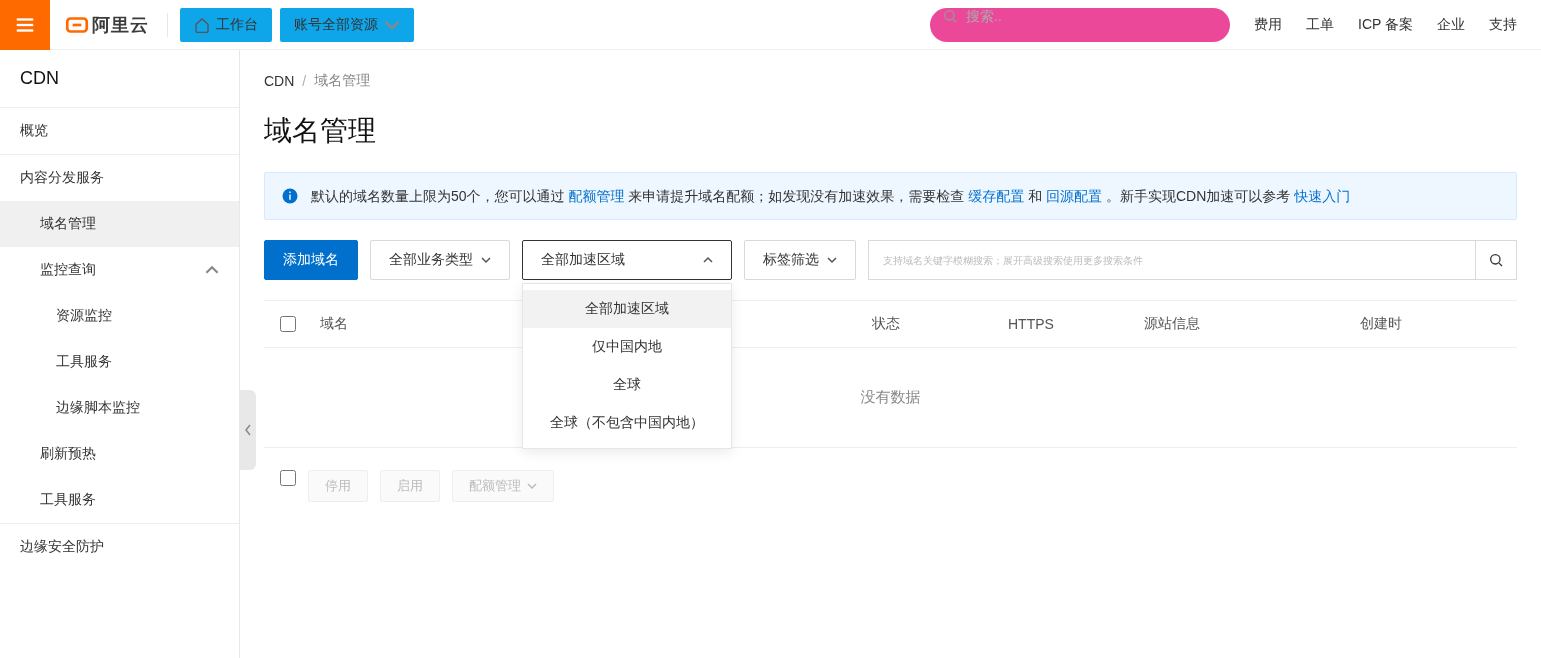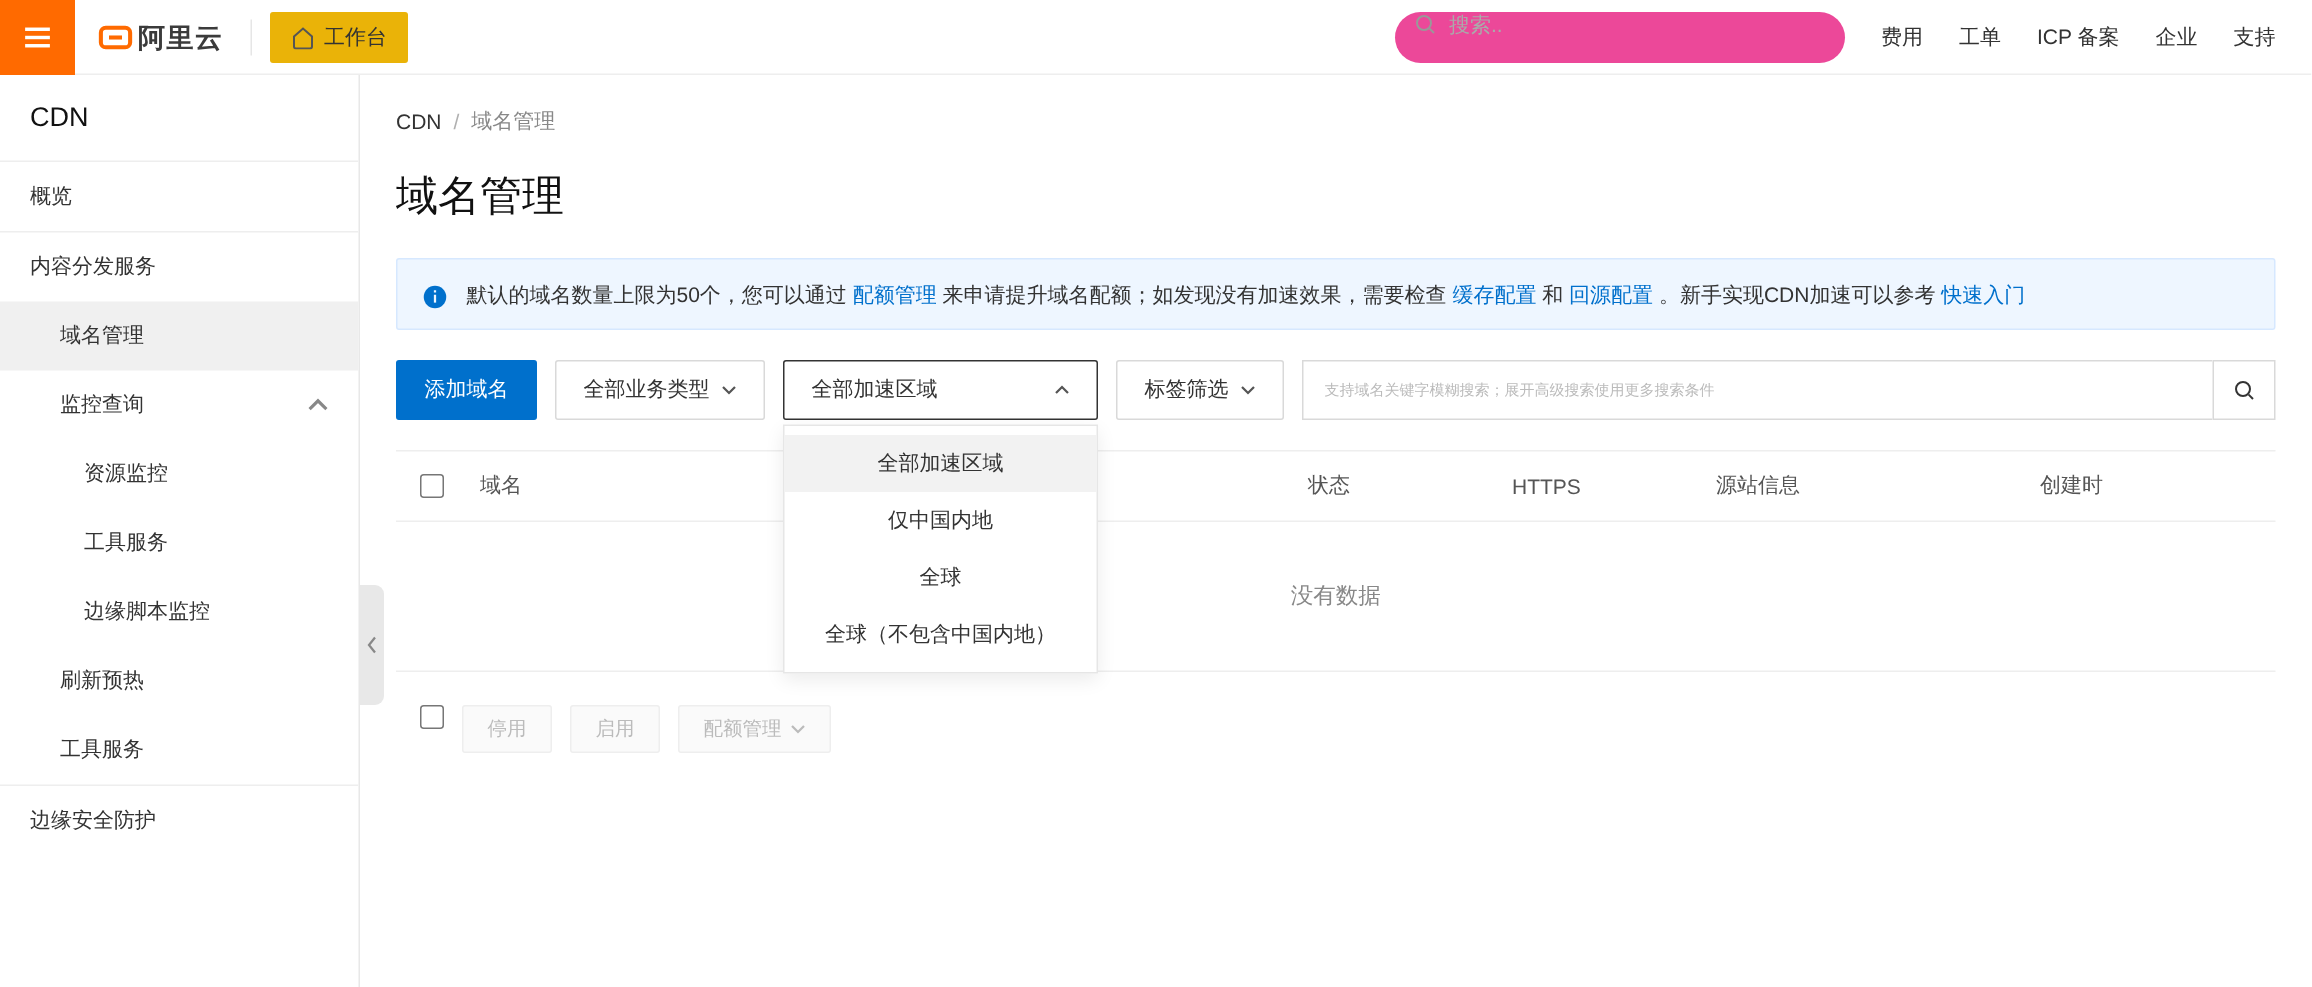--- a/index.html
+++ b/index.html
@@ -6,21 +6,21 @@
 body { background: #fff; color: #333; font-size: 14px; }
 
 
 .top-header { height: 50px; display: flex; align-items: center; background: #fff; border-bottom: 1px solid #eee; }
 .hamburger { width: 50px; height: 50px; background: #ff6a00; display: flex; align-items: center; justify-content: center; cursor: pointer; }
 .hamburger svg { width: 22px; height: 22px; }
 .logo-wrap { display: flex; align-items: center; padding: 0 14px; gap: 2px; }
 .logo-mark svg { display: block; }
 .logo-text { font-size: 18px; font-weight: 600; color: #3b3b3b; letter-spacing: 1px; }
 .vdiv { width: 1px; height: 24px; background: #e6e6e6; margin: 0 4px; }
-.hdr-btn { height: 34px; display: flex; align-items: center; gap: 6px; padding: 0 14px; background: #eab308; border-radius: 2px; margin-left: 8px; cursor: pointer; color: #333; }
+.hdr-btn { height: 34px; display: flex; align-items: center; gap: 6px; padding: 0 14px; background: #0ea5e9; border-radius: 2px; margin-left: 8px; cursor: pointer; color: #333; }
 .hdr-btn svg { width: 16px; height: 16px; }
 .search-box { margin-left: auto; width: 300px; height: 34px; display: flex; align-items: flex-start; gap: 8px; padding: 0 12px; background: #ec4899; border-radius: 20px; }
 .search-box input { flex: 1; border: none; background: transparent; outline: none; font-size: 14px; color: #333; }
 .search-box input::placeholder { color: #aaa; }
 .search-box svg { width: 16px; height: 16px; color: #999; }
 .hdr-links { display: flex; align-items: center; gap: 24px; padding: 0 24px; }
 .hdr-link { color: #333; cursor: pointer; }
 
 
 .layout { display: flex; height: calc(100vh - 50px); position: relative; }
@@ -39,21 +39,21 @@
 
 .collapse-handle { position: absolute; left: 240px; top: 340px; width: 16px; height: 80px; background: #e8e8e8; border-radius: 0 6px 6px 0; display: flex; align-items: center; justify-content: center; cursor: pointer; color: #888; }
 
 
 .main { flex: 1; overflow: auto; padding: 0 24px 40px 24px; position: relative; }
 .breadcrumb { display: flex; align-items: center; gap: 8px; padding: 22px 0 14px; font-size: 14px; color: #333; }
 .breadcrumb .sep { color: #b0b0b0; }
 .breadcrumb .current { color: #888; }
 .page-title { font-size: 28px; font-weight: 500; color: #111; padding: 8px 0 22px; }
 
-.notice-bar { display: flex; align-items: flex-end; background: #eef6ff; border: 1px solid #d6e8ff; border-radius: 2px; padding: 12px 16px; gap: 12px; font-size: 14px; line-height: 1.6; color: #333; overflow: hidden; white-space: nowrap; }
+.notice-bar { display: flex; align-items: center; background: #eef6ff; border: 1px solid #d6e8ff; border-radius: 2px; padding: 12px 16px; gap: 12px; font-size: 14px; line-height: 1.6; color: #333; overflow: hidden; white-space: nowrap; }
 .notice-bar svg { width: 18px; height: 18px; flex: none; color: #0070cc; }
 .notice-bar a { color: #0070cc; text-decoration: none; }
 
 .toolbar { display: flex; align-items: center; gap: 12px; padding: 20px 0; }
 .btn { height: 40px; padding: 0 18px; border: 1px solid #d9d9d9; background: #fff; border-radius: 2px; font-size: 14px; display: flex; align-items: center; gap: 8px; cursor: pointer; color: #333; position: relative; }
 .btn.primary { background: #0070cc; border-color: #0070cc; color: #fff; text-align: right; }
 .btn.open { border-color: #333; }
 .btn .caret { width: 10px; height: 10px; }
 .search-field { flex: 1; display: flex; align-items: stretch; }
 .search-field input { flex: 1; height: 40px; border: 1px solid #d9d9d9; border-right: none; padding: 0 14px; font-size: 10px; outline: none; }
@@ -102,20 +102,26 @@
         </svg>
     </span>
     <span class="logo-text">阿里云</span>
   </div>
   <div class="vdiv"></div>
   <div class="hdr-btn">
     <svg viewBox="0 0 24 24" fill="none" stroke="#555" stroke-width="2">
         <path d="M3 11l9-8 9 8v10a2 2 0 0 1-2 2H5a2 2 0 0 1-2-2z"></path>
       </svg>
     <span>工作台</span>
+  </div>
+  <div class="hdr-btn">
+    <span>账号全部资源</span>
+    <svg class="caret" viewBox="0 0 10 10" fill="none" stroke="#888" stroke-width="1.5">
+        <polyline points="1,3 5,7 9,3"></polyline>
+      </svg>
   </div>
   <div class="search-box">
     <svg viewBox="0 0 24 24" fill="none" stroke="currentColor" stroke-width="2">
         <circle cx="11" cy="11" r="7"></circle>
         <line x1="21" y1="21" x2="16.65" y2="16.65"></line>
       </svg>
     <input type="text" placeholder="搜索.." style="">
   </div>
   <div class="hdr-links">
     <span class="hdr-link">费用</span>

